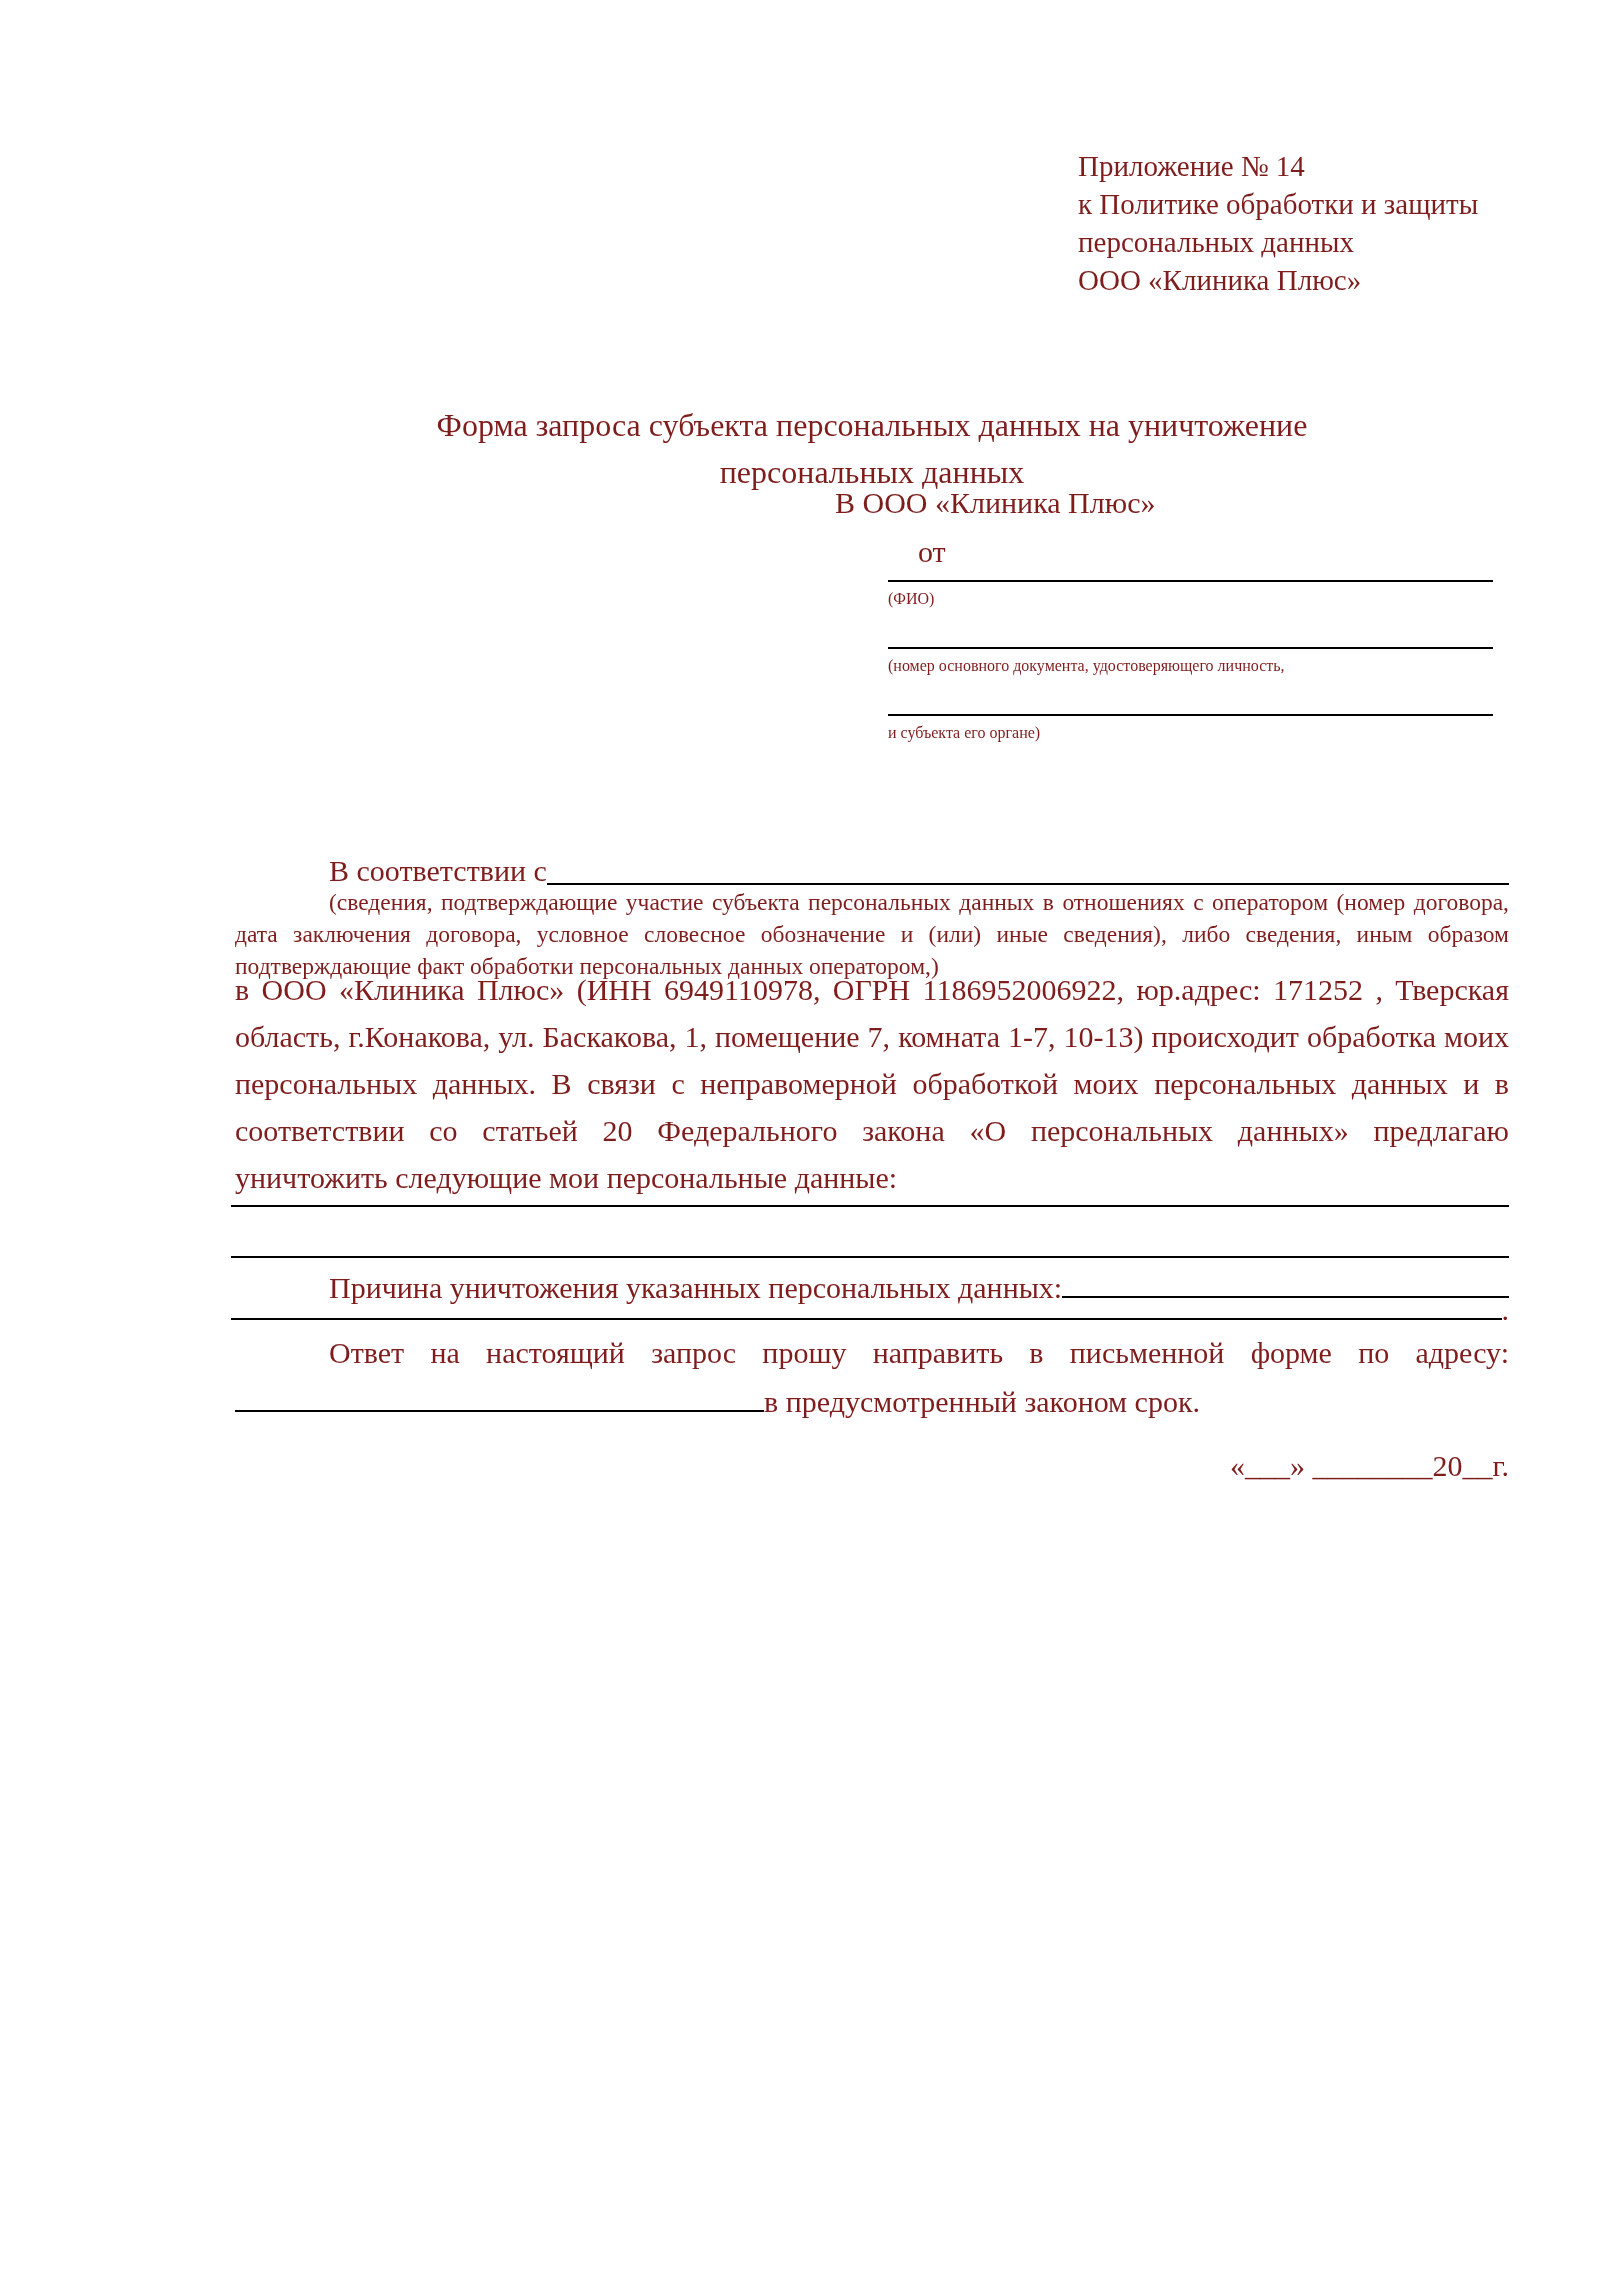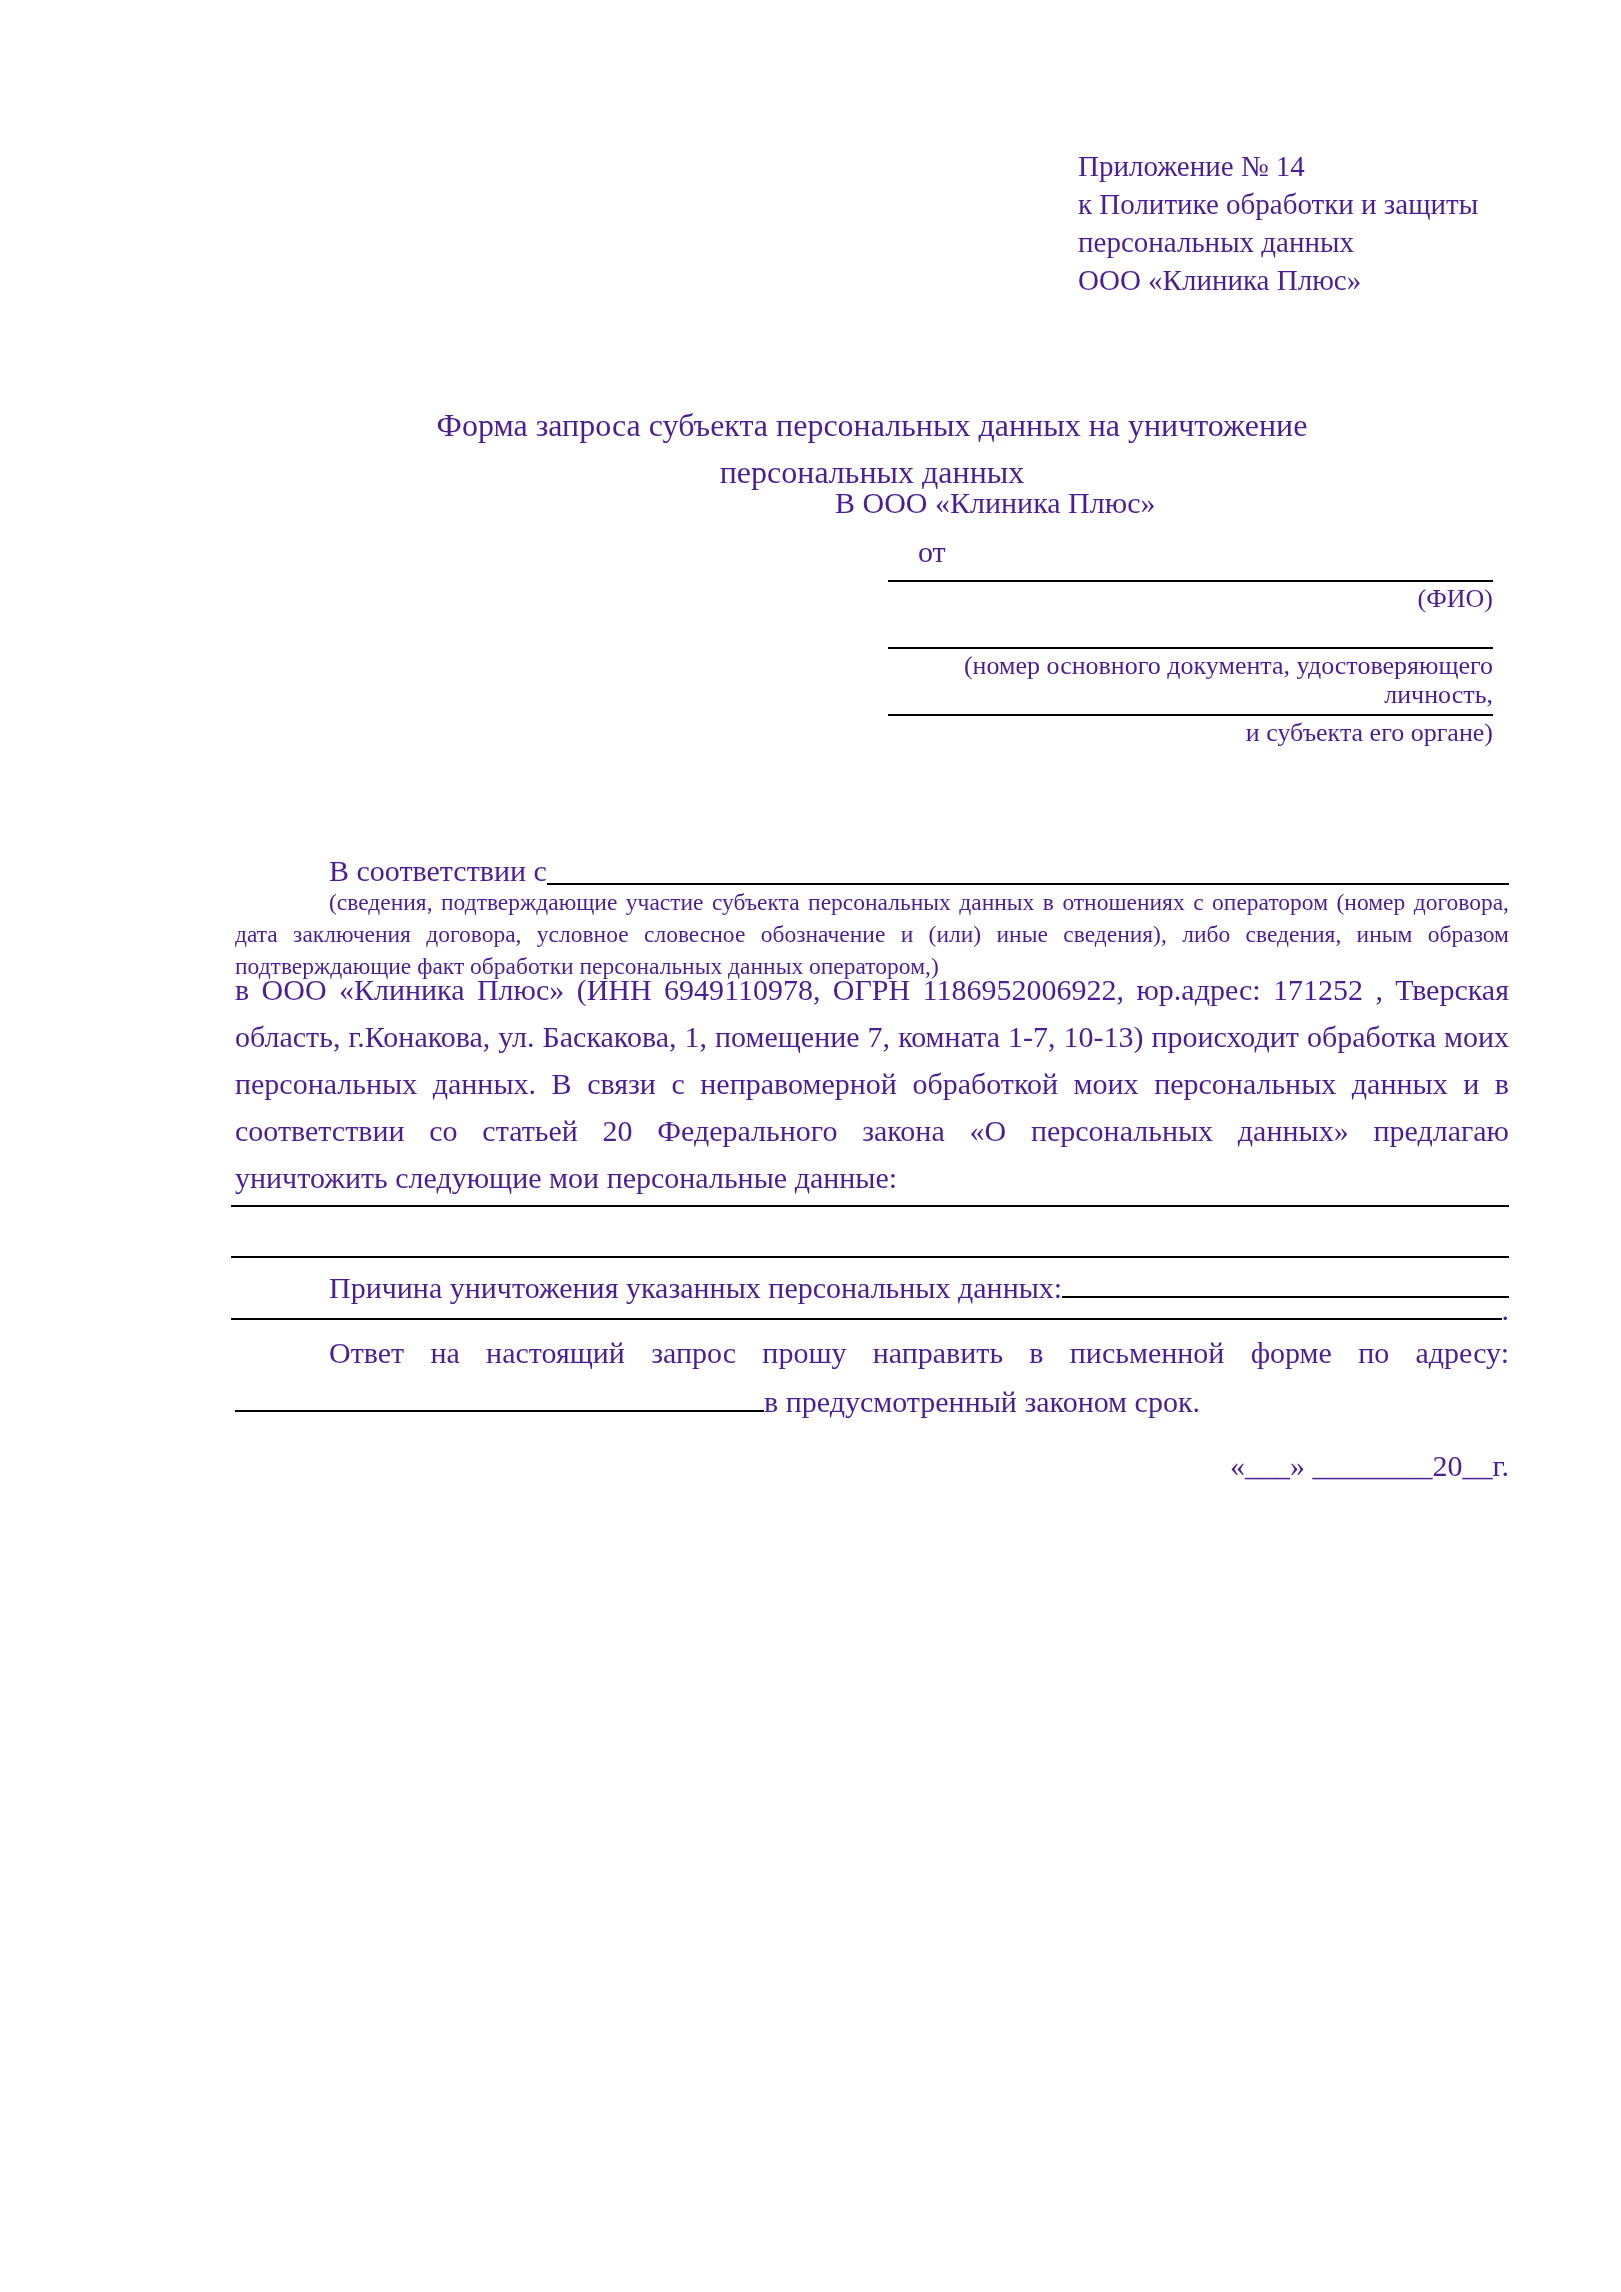--- a/index.html
+++ b/index.html
@@ -2,21 +2,21 @@
 <html><head>
 <meta charset="utf-8">
 <style>
   html, body { margin: 0; padding: 0; background: #888; }
   .page {
     position: relative;
     width: 1621px;
     height: 2293px;
     margin: 0 auto;
     background: #ffffff;
-    color: #4c1d95;
+    color: #7f1d1d;
     font-family: "Liberation Serif", "DejaVu Serif", serif;
     overflow: hidden;
   }
 
   
   .header-block {
     position: absolute;
     left: 1078px;
     top: 147px;
     font-size: 29px;
@@ -56,25 +56,25 @@
     position: absolute;
     left: 888px;
     top: 549px;
     width: 605px;
   }
   .field .rule {
     height: 31px;
     border-bottom: 2.9px solid #000;
   }
   .field .caption {
-    font-size: 26px;
+    font-size: 16px;
     line-height: 29px;
     height: 32px;
     padding-top: 2px;
-    text-align: right;
+    text-align: left;
   }
 
   .para {
     position: absolute;
     left: 235px;
     width: 1274px;
     font-size: 30px;
   }
   .flex-line {
     display: flex;

